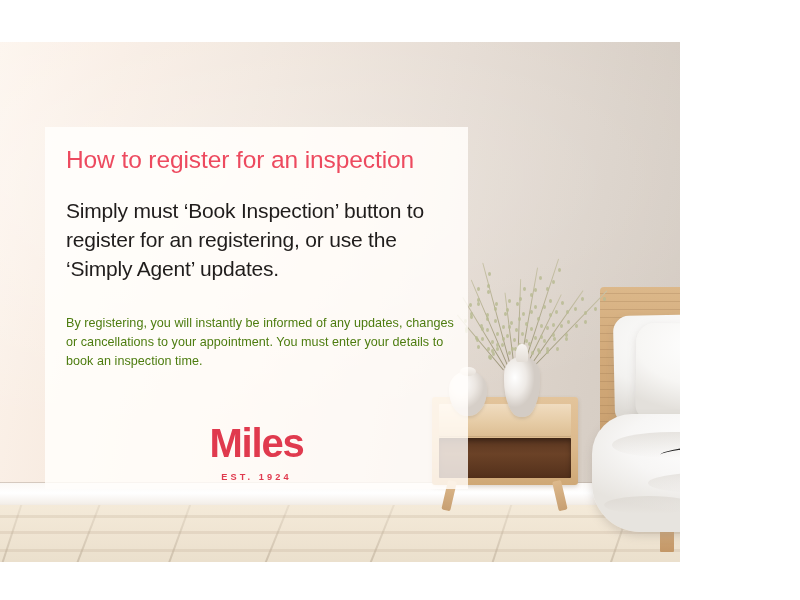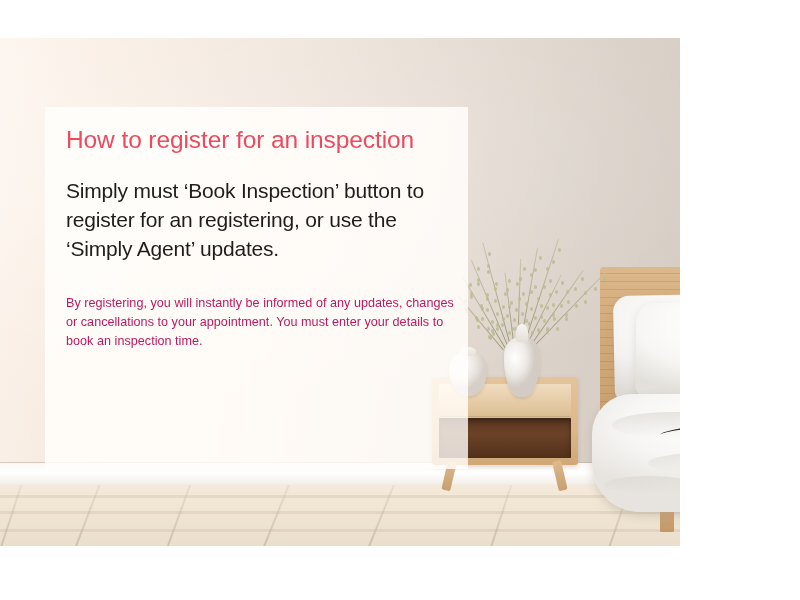--- a/index.html
+++ b/index.html
@@ -6,21 +6,21 @@
   html,body{margin:0;padding:0;background:#ffffff;}
   body{
     width:800px;height:600px;overflow:hidden;
     font-family:"Liberation Sans","DejaVu Sans",sans-serif;
     -webkit-font-smoothing:antialiased;
   }
   .stage{position:relative;width:800px;height:600px;background:#ffffff;}
 
   
   .photo{
-    position:absolute;left:0;top:22px;width:680px;height:524px;
+    position:absolute;left:0;top:42px;width:680px;height:524px;
     overflow:hidden;background:#e9e0d8;
   }
   
   .wall{
     position:absolute;left:0;top:0;width:800px;height:447px;
     background:
       linear-gradient(100deg,
         #fdf4ec 0%,
         #f8ece2 14%,
         #efe4da 32%,
@@ -182,21 +182,21 @@
   }
   .lede{
     margin:22px 0 0 0;
     font-size:21px;font-weight:400;line-height:1.38;
     color:#201d1c;letter-spacing:-.2px;
   }
   .lede b{font-weight:400;}
   .body-par{
     margin:30px 0 0 0;
     font-size:12.6px;font-weight:400;line-height:1.52;
-    color:#be185d;letter-spacing:.03px;
+    color:#4d7c0f;letter-spacing:.03px;
   }
   .body-par.note{margin-top:17px;}
   .body-par b{font-weight:700;}
 
   
   .logo{position:absolute;left:0;top:296px;width:423px;text-align:center;}
   .logo-word{
     font-size:40px;font-weight:700;letter-spacing:-1.2px;
     color:#e03a4e;line-height:1;
     font-family:"Liberation Sans","DejaVu Sans",sans-serif;
@@ -400,20 +400,24 @@
 
         <h1 class="headline">How to register for an inspection</h1>
 
         <p class="lede"><span>Simply must </span><b>‘Book Inspection’</b><span> button to register for an registering, or use the </span><b>‘Simply Agent’</b><span> updates.</span></p>
 
         <p class="body-par">By registering, you will instantly be informed of any updates, changes or cancellations to your appointment. You must enter your details to book an inspection time.</p>
 
 
       </div>
 
+      <div class="logo">
+        <div class="logo-word">Miles</div>
+        <div class="logo-est">EST. 1924</div>
+      </div>
     </div>
 
   </div>
 
   <div class="band top"></div>
   <div class="band bottom"></div>
 
 </div>
 
 </body></html>

